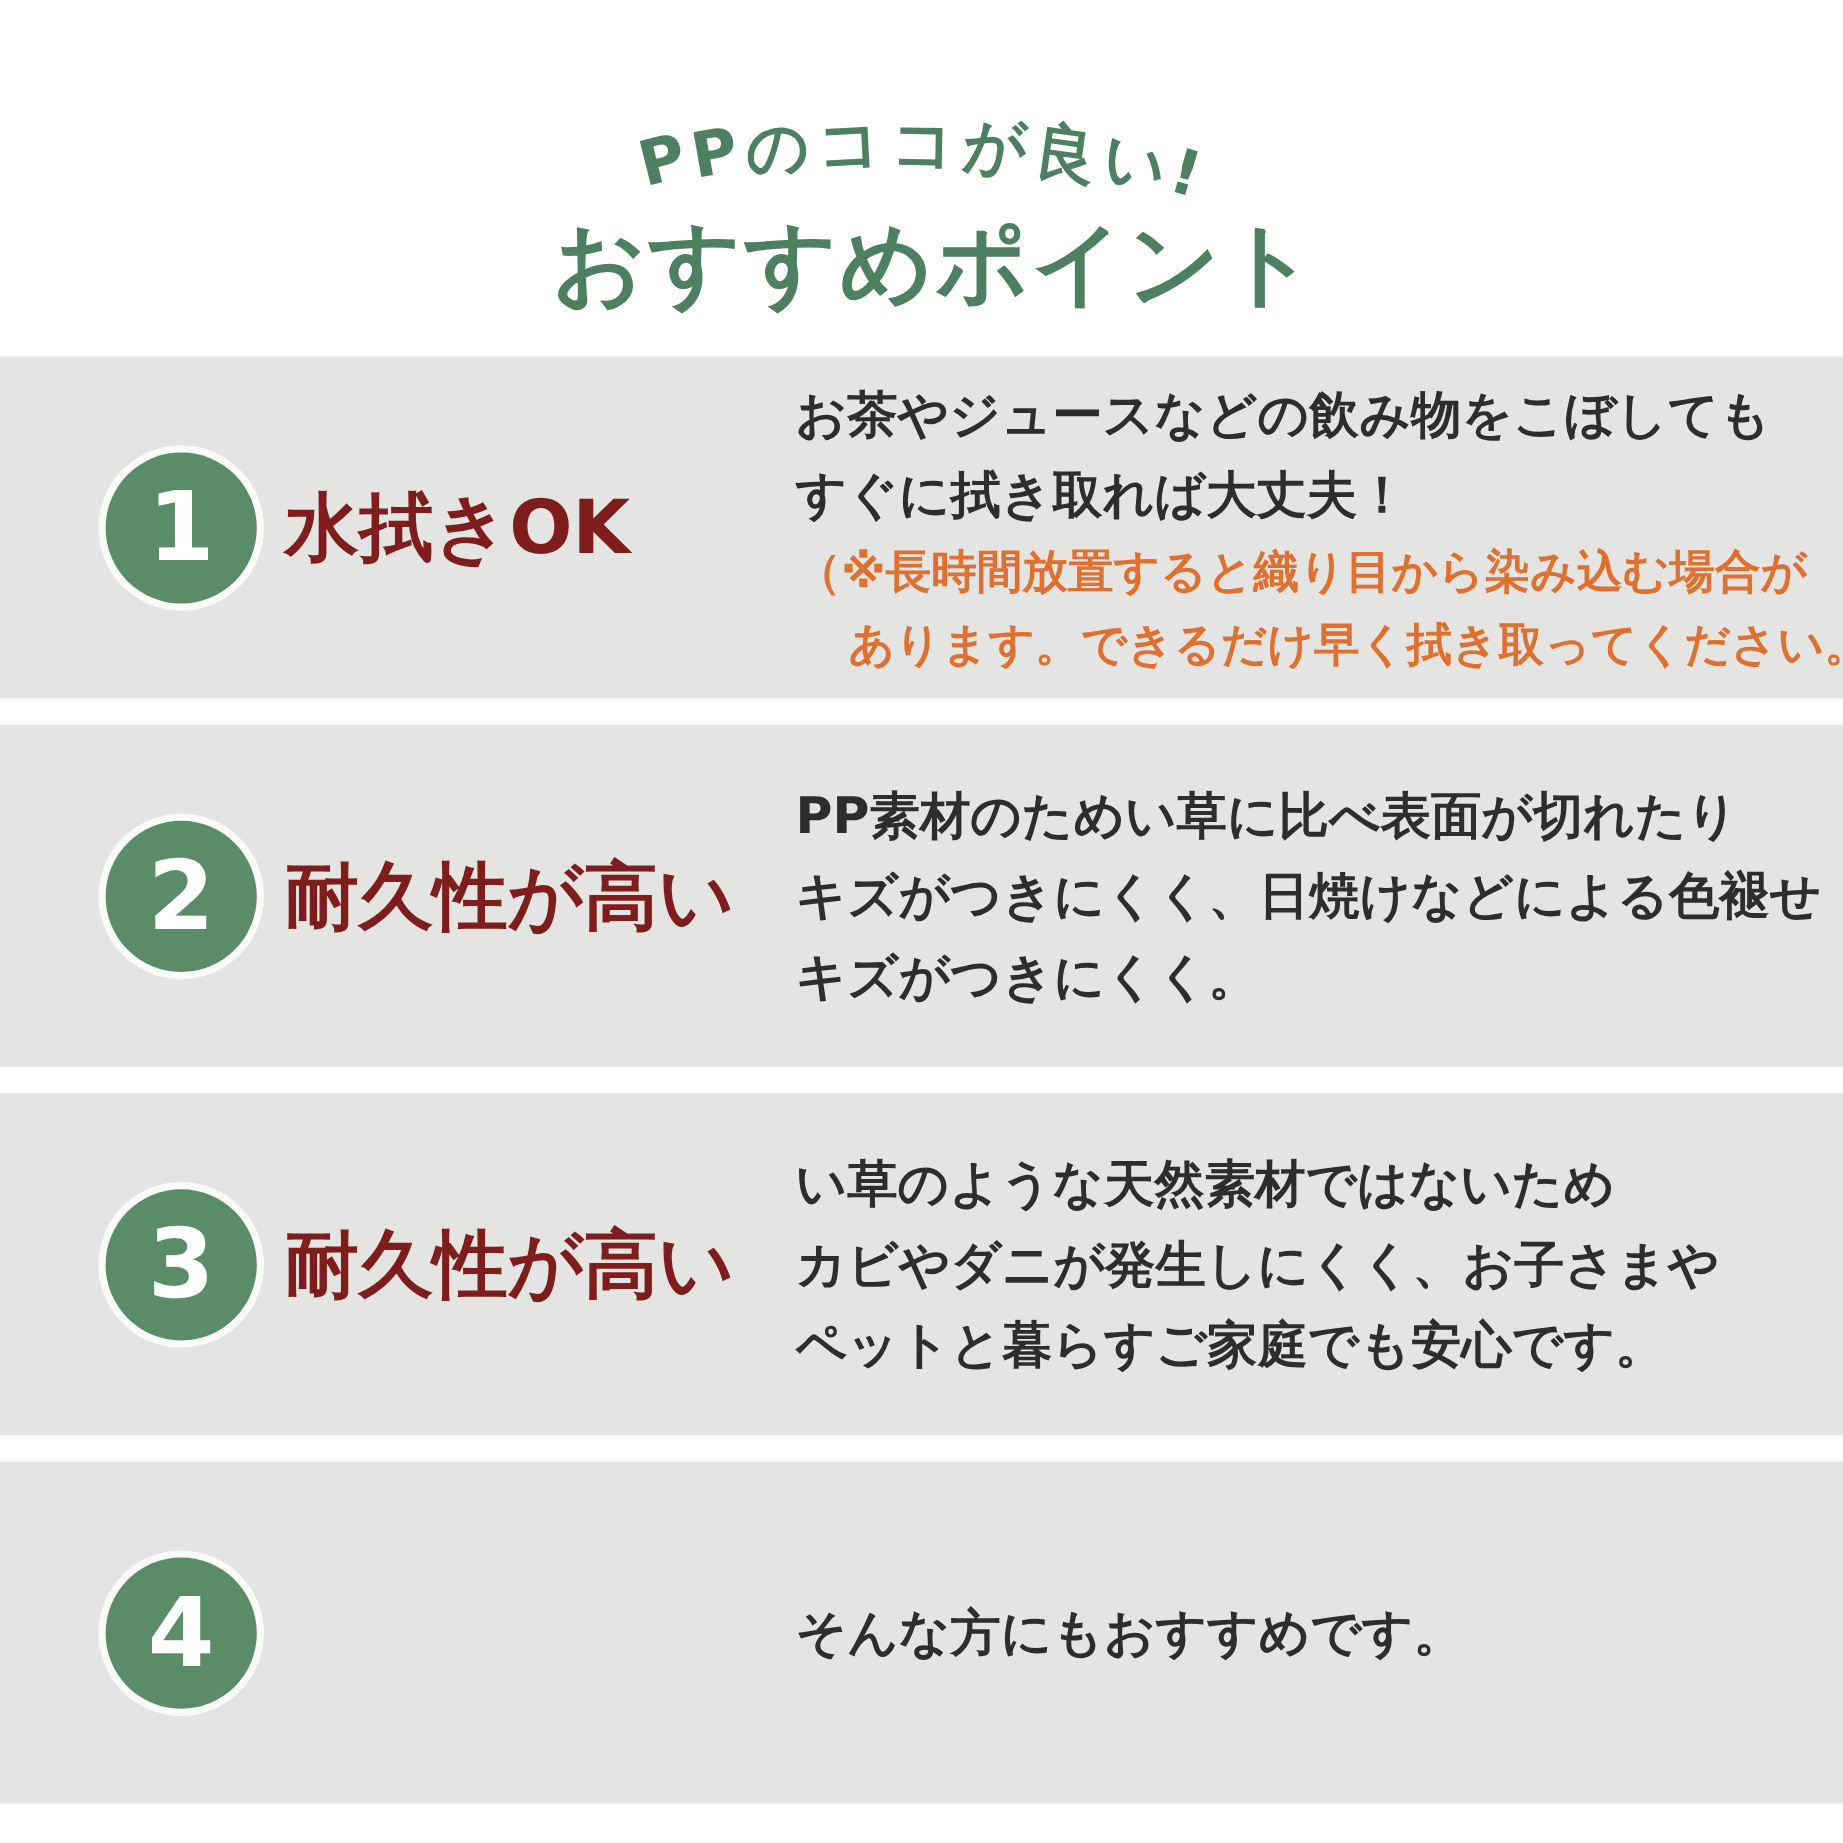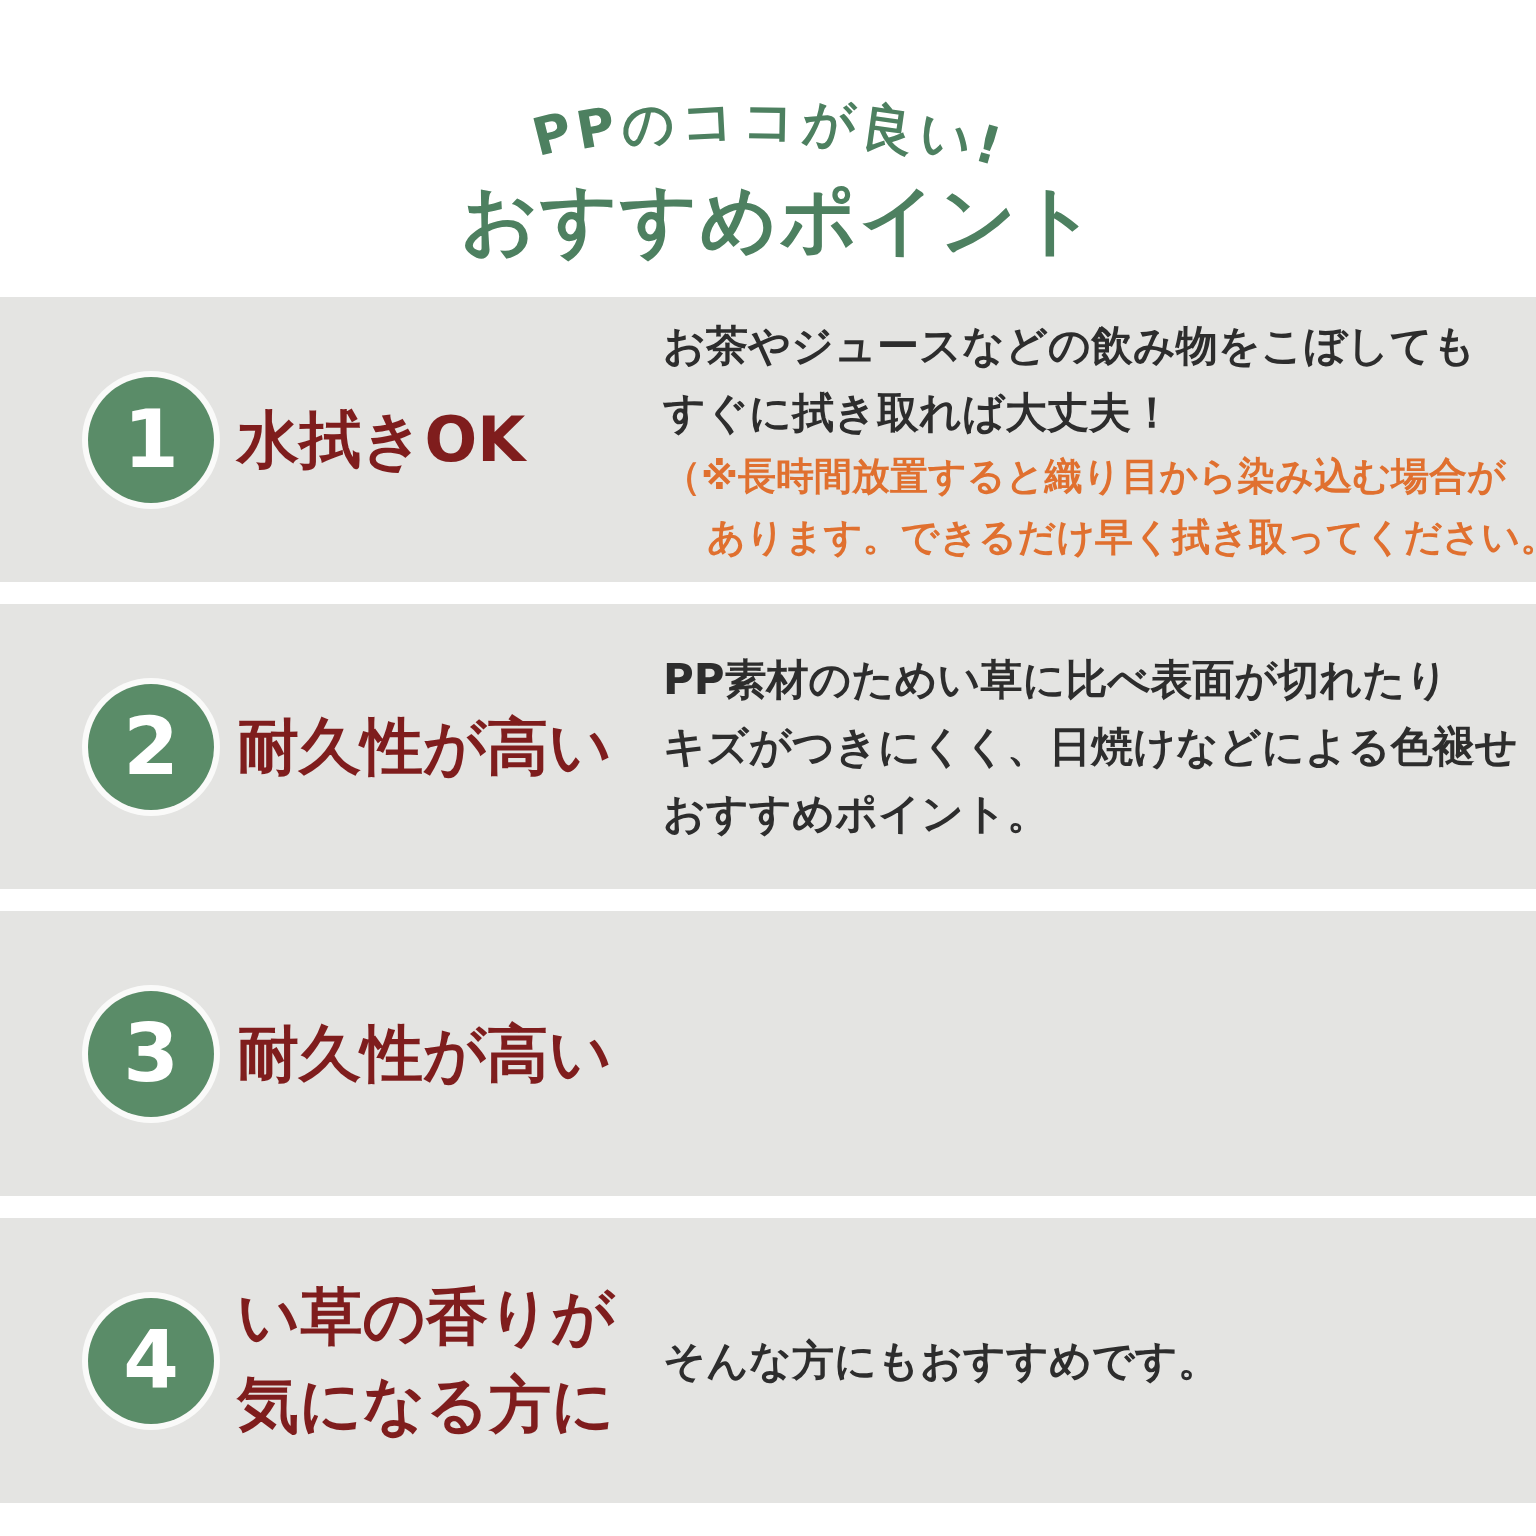--- a/index.html
+++ b/index.html
@@ -93,39 +93,40 @@
   <section class="band">
     <div class="circle">
       <span class="num">2</span>
     </div>
     <div class="title-block">
           <div class="title-line">耐久性が高い</div>
         </div>
     <div class="desc-block">
           <div class="desc-line">PP素材のためい草に比べ表面が切れたり</div>
           <div class="desc-line">キズがつきにくく、日焼けなどによる色褪せ</div>
-          <div class="desc-line">おすすめポイント。</div>
+          <div class="desc-line">キズがつきにくく。</div>
         </div>
   </section>
 
   <section class="band">
     <div class="circle">
       <span class="num">3</span>
     </div>
     <div class="title-block">
           <div class="title-line">耐久性が高い</div>
         </div>
+    <div class="desc-block">
+          <div class="desc-line">い草のような天然素材ではないため</div>
+          <div class="desc-line">カビやダニが発生しにくく、お子さまや</div>
+          <div class="desc-line">ペットと暮らすご家庭でも安心です。</div>
+        </div>
   </section>
 
   <section class="band">
     <div class="circle">
       <span class="num">4</span>
     </div>
-    <div class="title-block">
-          <div class="title-line">い草の香りが</div>
-          <div class="title-line">気になる方に</div>
-        </div>
     <div class="desc-block">
           <div class="desc-line">そんな方にもおすすめです。</div>
         </div>
   </section>
 </main>
 </div>
 
 </body></html>

